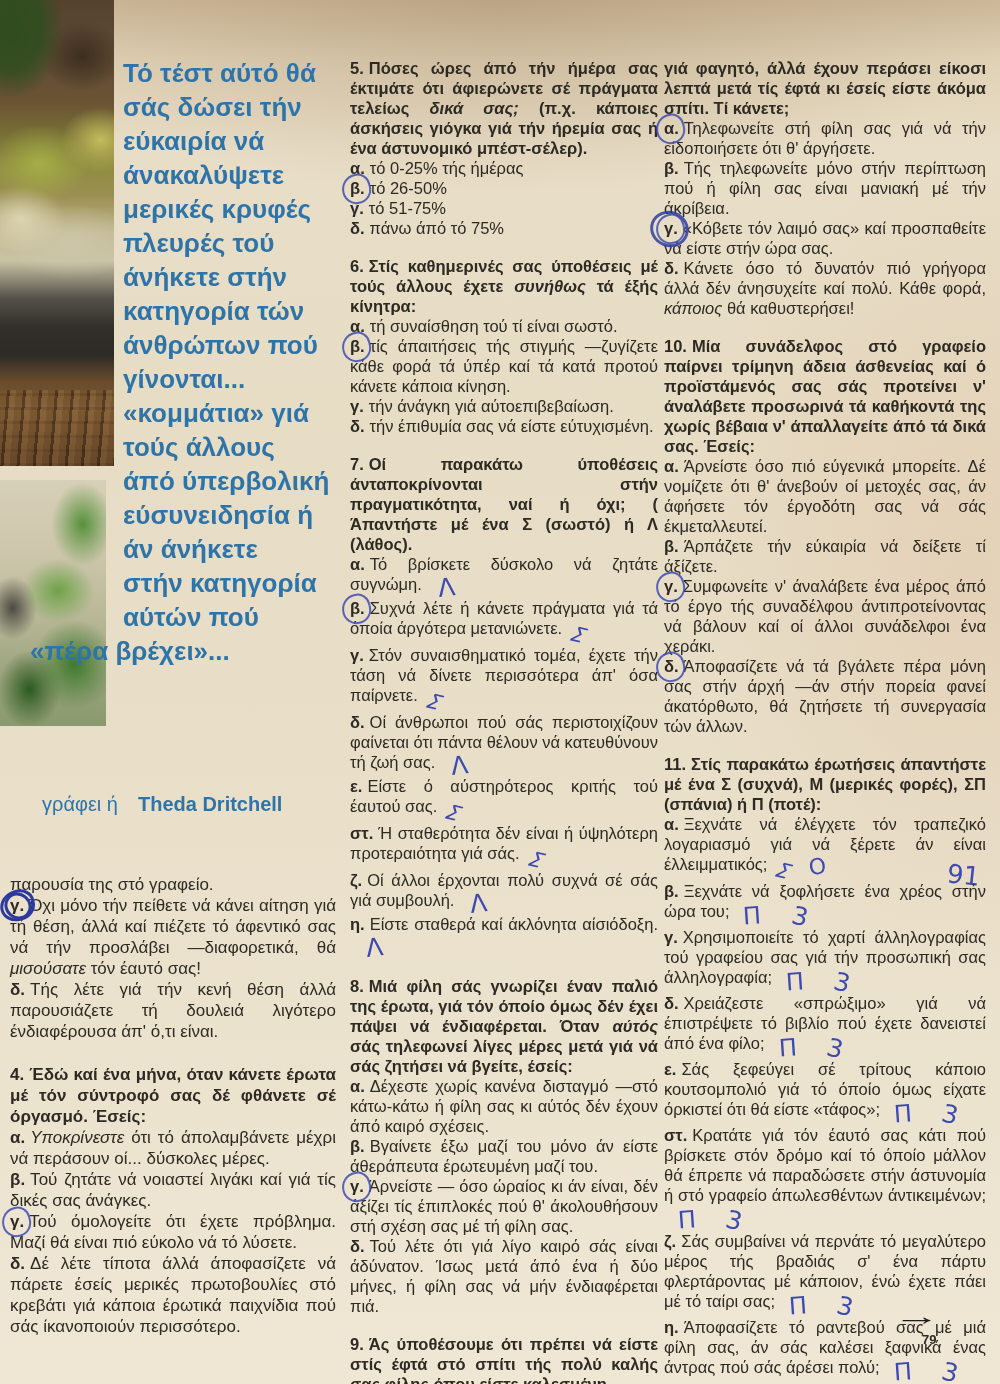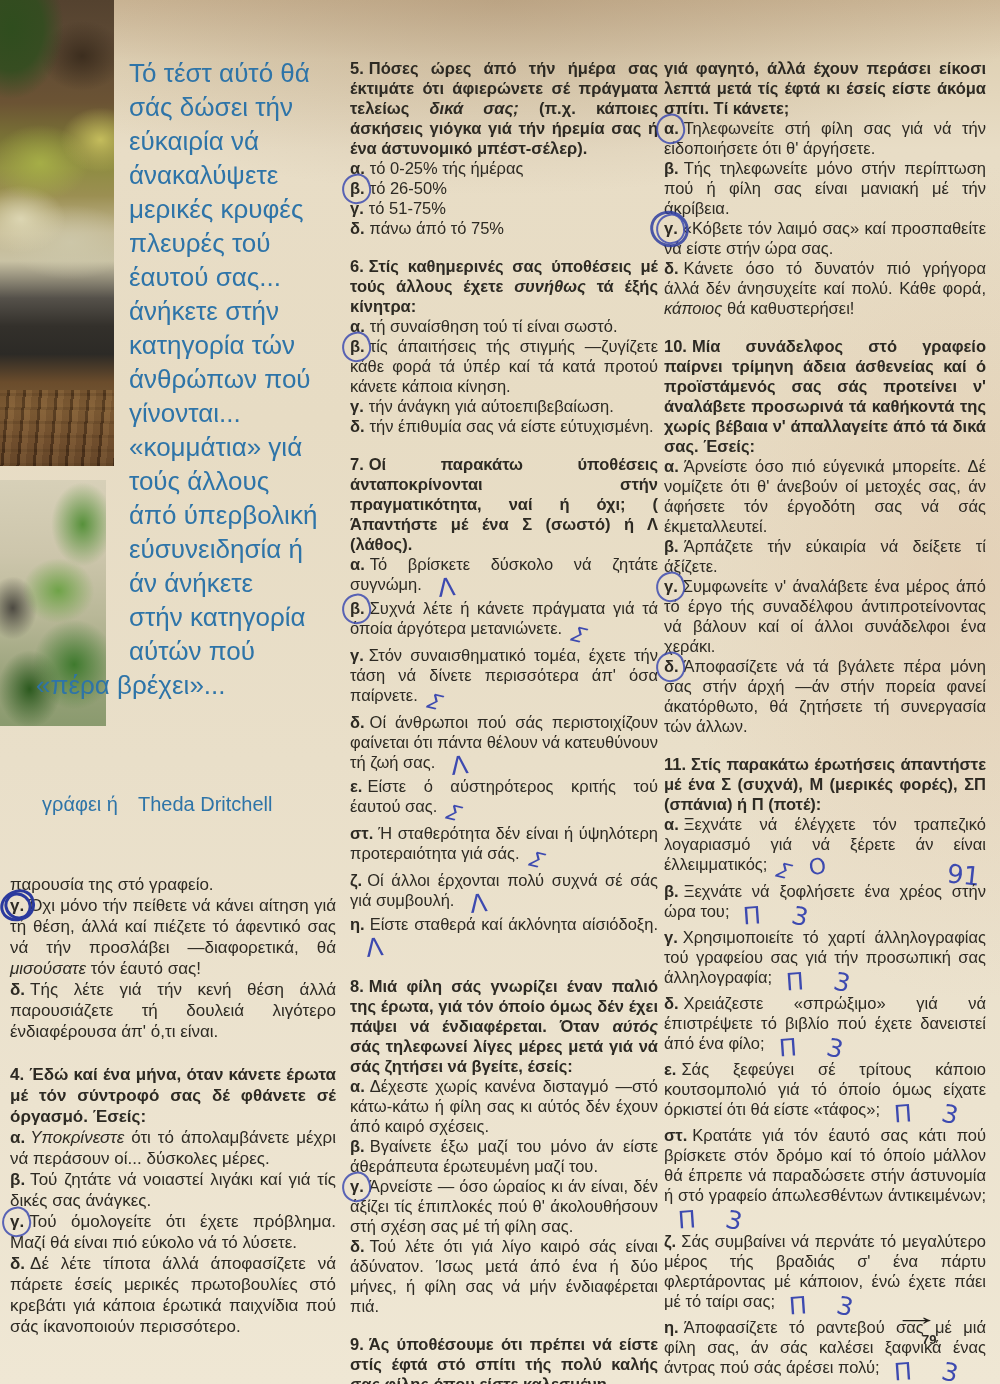--- a/index.html
+++ b/index.html
@@ -34,25 +34,25 @@
     position:absolute;left:0;top:480px;width:106px;height:246px;
     background:
       radial-gradient(ellipse 45px 60px at 78% 18%,#57913b,rgba(87,145,59,0) 70%),
       radial-gradient(ellipse 50px 45px at 55% 45%,#6fa348,rgba(111,163,72,0) 72%),
       radial-gradient(ellipse 55px 60px at 70% 75%,#3f7a2e,rgba(63,122,46,0) 75%),
       radial-gradient(ellipse 42px 52px at 28% 85%,#2c5a1f,rgba(44,90,31,0) 75%),
       radial-gradient(ellipse 35px 45px at 12% 52%,#4d4a42,rgba(77,74,66,0) 70%),
       linear-gradient(180deg,#d7d0b8 0%,#cdc6ac 30%,#b9b898 55%,#9aa37c 80%,#8a9a6e 100%);
   }
   
-  .intro{position:absolute;left:129px;top:56px;width:240px;color:#2e74a8;
-         font-size:26px;font-weight:normal;line-height:34px;white-space:nowrap;}
+  .intro{position:absolute;left:123px;top:56px;width:240px;color:#2e74a8;
+         font-size:26px;font-weight:bold;line-height:34px;white-space:nowrap;}
   .intro .outdent{margin-left:-93px;}
   .byline{position:absolute;left:42px;top:793px;color:#2e74a8;font-size:20px;}
-  .byline .author{font-weight:normal;margin-left:20px;}
+  .byline .author{font-weight:bold;margin-left:20px;}
   
   .col{position:absolute;top:58px;}
   .col-left{left:10px;top:874px;width:326px;font-size:17px;line-height:21px;}
   .col-mid{left:350px;width:308px;font-size:16.5px;line-height:20px;}
   .col-right{left:664px;width:322px;font-size:16.5px;line-height:20px;}
   p.qt,p.opt{margin:0;text-align:justify;position:relative;}
   p.qt{font-weight:bold;}
   .qgap{margin-top:18px !important;}
   .col-left .qgap{margin-top:22px !important;}
   .qnum{font-weight:bold;margin-right:5px;}
@@ -87,21 +87,20 @@
   <div class="photo1"></div>
   <div class="photo2"></div>
 
   <div class="intro">
     <div>Τό τέστ αύτό θά</div>
     <div>σάς δώσει  τήν</div>
     <div>εύκαιρία νά</div>
     <div>άνακαλύψετε</div>
     <div>μερικές κρυφές</div>
     <div>πλευρές τού</div>
-    <div>έαυτού σας...</div>
     <div>άνήκετε στήν</div>
     <div>κατηγορία τών</div>
     <div>άνθρώπων πού</div>
     <div>γίνονται...</div>
     <div>«κομμάτια» γιά</div>
     <div>τούς άλλους</div>
     <div>άπό ύπερβολική</div>
     <div>εύσυνειδησία ή</div>
     <div>άν άνήκετε</div>
     <div>στήν κατηγορία</div>

